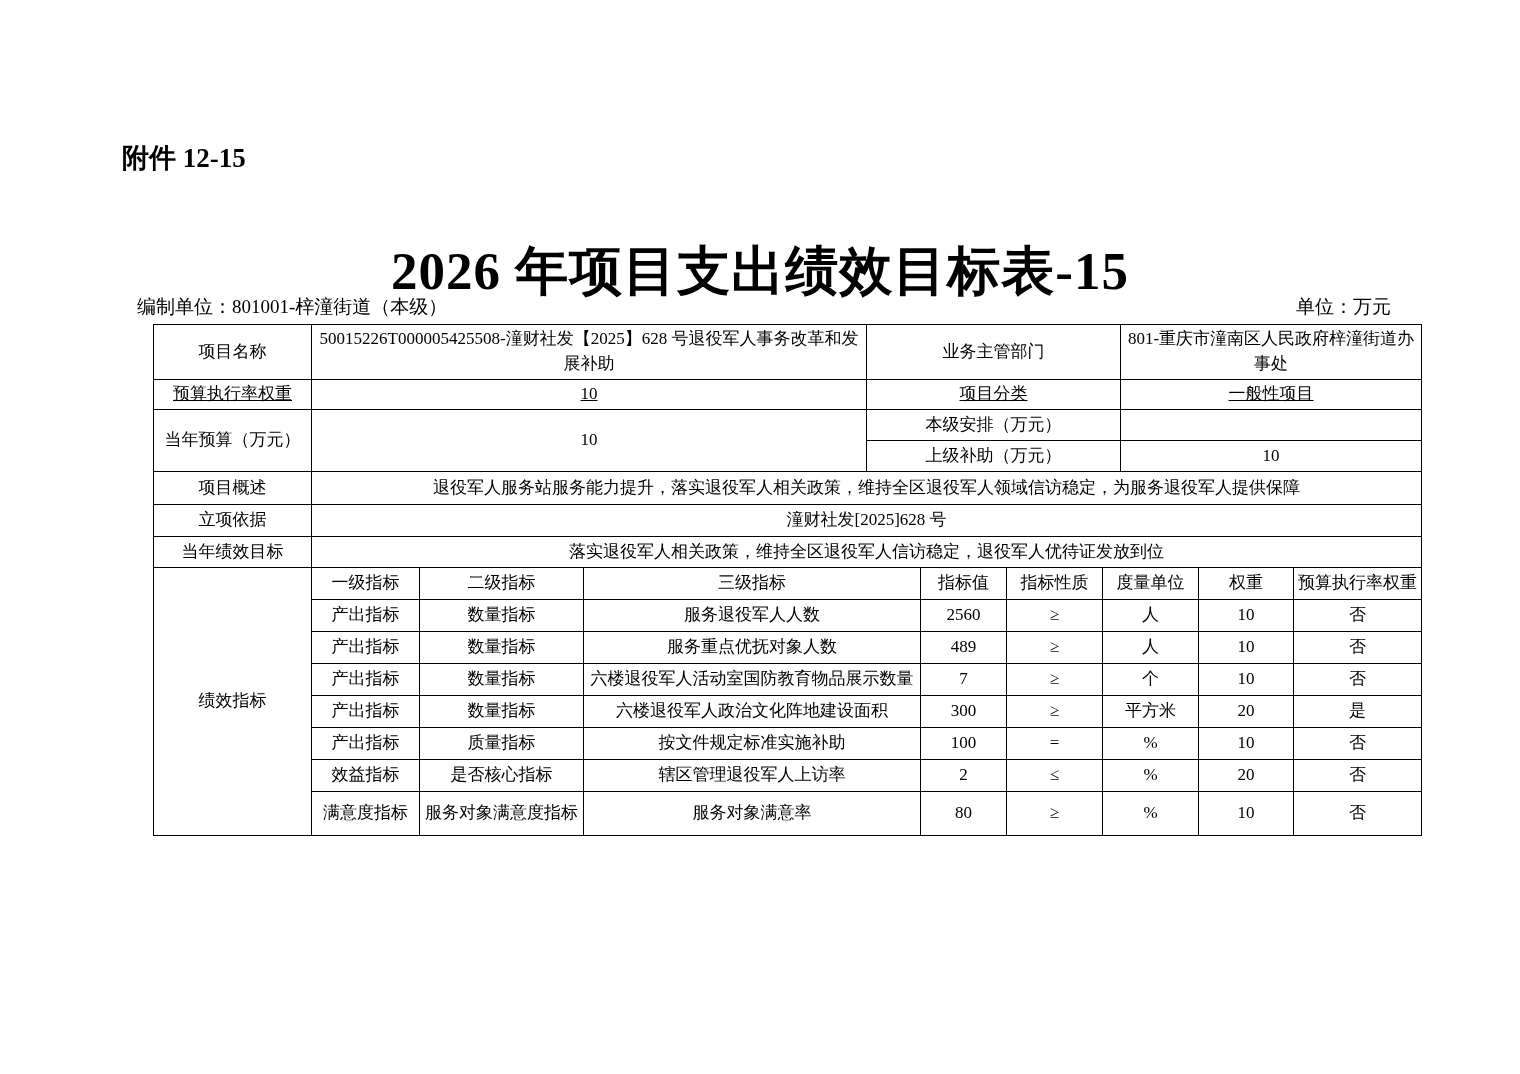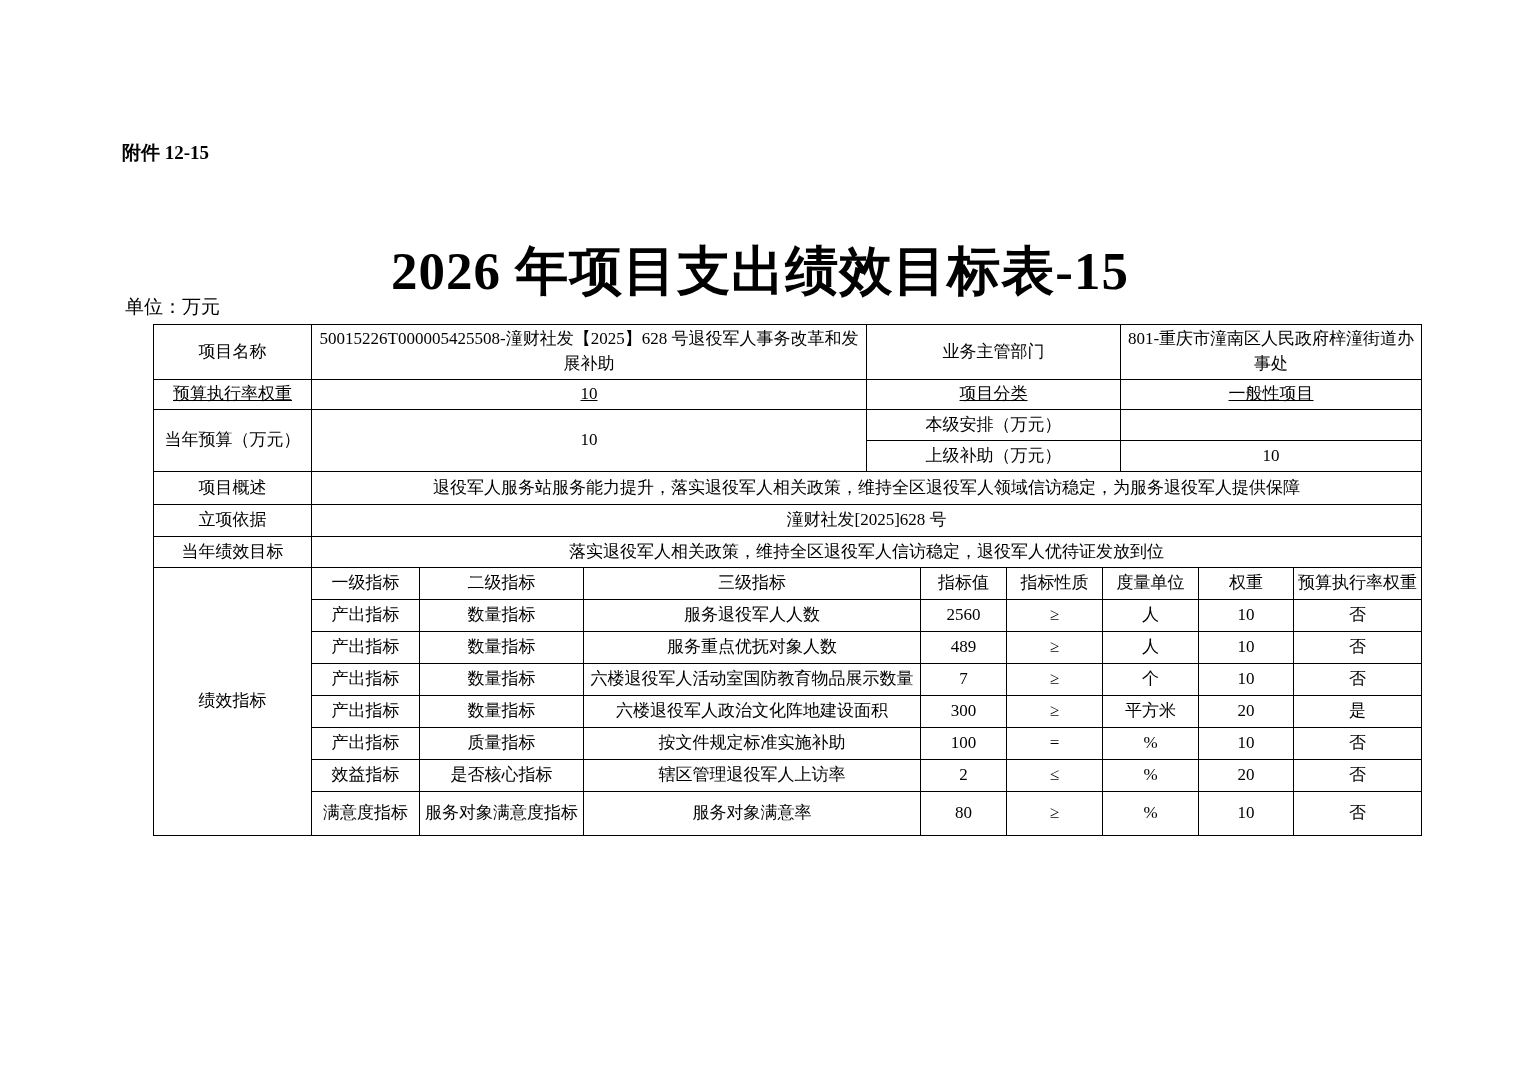--- a/index.html
+++ b/index.html
@@ -5,21 +5,21 @@
   * { margin: 0; padding: 0; box-sizing: border-box; }
   html, body { background: #fff; }
   body {
     width: 1520px; height: 1074px;
     position: relative;
     font-family: "Liberation Serif", "DejaVu Serif", serif;
     color: #000;
   }
   .attachment {
     position: absolute; left: 122px; top: 140px;
-    font-size: 19px; font-weight: bold; text-align: right;
+    font-size: 27px; font-weight: bold; text-align: right;
   }
   .doc-title {
     position: absolute; left: 0; top: 236px; width: 100%;
     text-align: center;
     font-size: 53px; font-weight: bold;
     letter-spacing: 1px;
   }
   .meta-row {
     position: absolute; left: 125px; top: 294px; width: 1268px;
     display: flex; justify-content: space-between; align-items: flex-end;
@@ -59,20 +59,21 @@
   }
 </style>
 </head>
 <body>
 
 <div class="attachment">附件 12-15</div>
 
 <div class="doc-title">2026 年项目支出绩效目标表-15</div>
 
 <div class="meta-row">
+  <span class="meta-left">编制单位：801001-梓潼街道（本级）</span>
   <span class="meta-right">单位：万元</span>
 </div>
 
 <table class="doc-table">
   <colgroup>
     <col style="width:158px">
       <col style="width:108px">
       <col style="width:164px">
       <col style="width:283px">
     <col style="width:54px">

